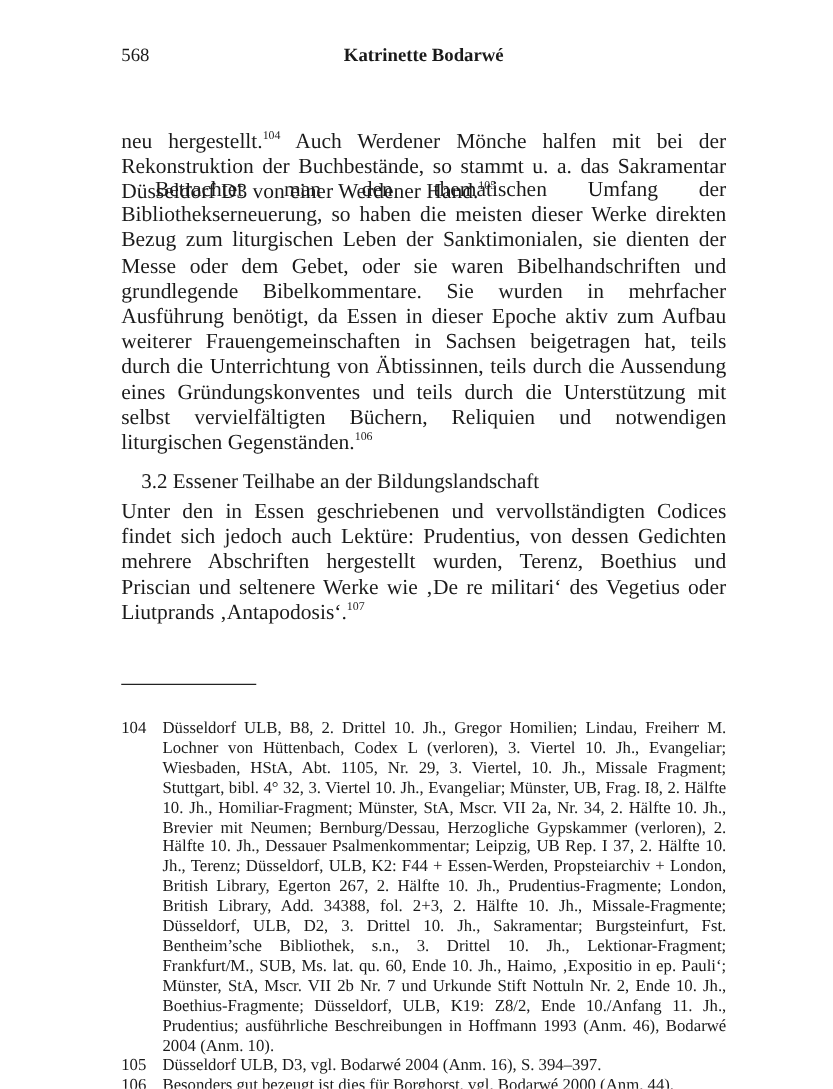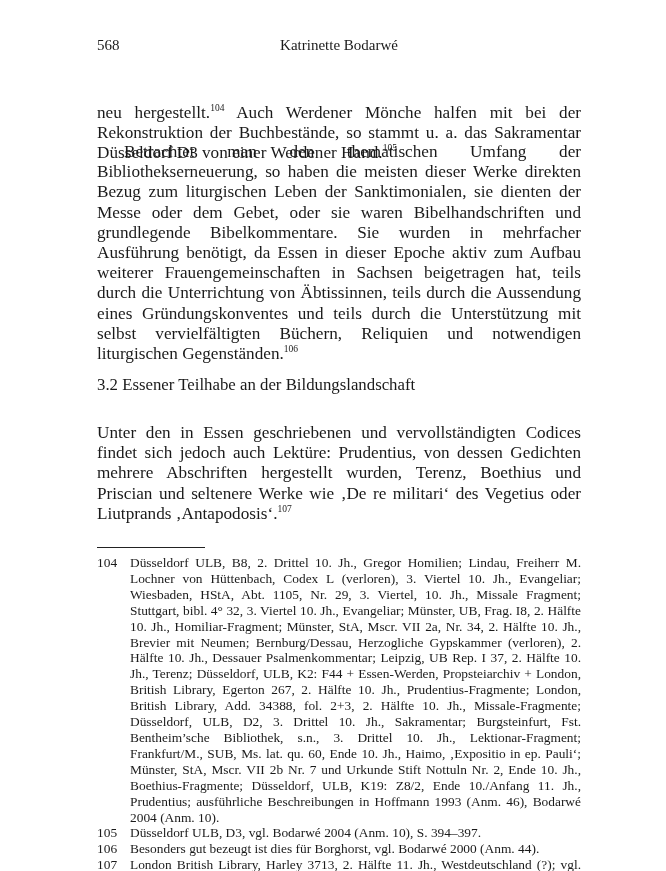--- a/index.html
+++ b/index.html
@@ -7,47 +7,47 @@
     width: 666px; height: 871px; position: relative; overflow: hidden;
     font-family: "Liberation Serif", "DejaVu Serif", serif;
     color: #1a1a1a;
   }
   .page { position: absolute; left: 97px; top: 0; width: 484px; }
   .running-head {
     position: absolute; top: 37px; left: 0; width: 484px; height: 20px;
     font-size: 15px;
   }
   .page-number { position: absolute; left: 0; top: 0; }
-  .running-title { position: absolute; left: 0; width: 484px; text-align: center; top: 0; }
+  .running-title { position: absolute; left: 0; width: 484px; text-align: center; top: 0; font-weight: bold; }
   .body-text {
     position: absolute; left: 0; width: 484px;
     font-size: 17.2px; line-height: 20.2px;
     text-align: justify;
   }
   .body-text p { margin: 0; }
   .indent { text-indent: 27px; }
   .p1 { top: 80px; margin-top: 23px; }
   .p2 { top: 142px; }
   sup { font-size: 9.5px; vertical-align: 0; position: relative; top: -7px; line-height: 0; }
   .section-heading {
-    position: absolute; top: 375px; left: 0; font-size: 16.8px;
+    position: absolute; top: 375px; left: 16px; font-size: 16.8px;
   }
-  .p3 { top: 423px; }
+  .p3 { top: 399px; }
   .footnote-rule {
     position: absolute; top: 547px; left: 0; width: 108px; height: 0;
     border-top: 1px solid #222;
   }
   .footnotes {
     position: absolute; top: 555px; left: 0; width: 484px;
     font-size: 13.4px; line-height: 15.9px;
   }
   .fn { position: relative; padding-left: 33px; text-align: justify; }
   .fn-num { position: absolute; left: 0; top: 0; }
   .fn-text { display: block; }
-  .fn-104 .fn-text { text-align: justify; }
+  .fn-104 .fn-text { text-align: justify; margin-top: 19px; }
   .fn-107 .fn-text { text-align: justify; }
 </style>
 </head>
 <body>
 
 <div class="page">
 
   <div class="running-head">
     <span class="page-number">568</span>
     <span class="running-title">Katrinette Bodarwé</span>
@@ -69,21 +69,21 @@
 
   <div class="footnote-rule"></div>
 
   <div class="footnotes">
     <div class="fn fn-104">
       <span class="fn-num">104</span>
       <span class="fn-text">Düsseldorf ULB, B8, 2. Drittel 10. Jh., Gregor Homilien; Lindau, Freiherr M. Lochner von Hüttenbach, Codex L (verloren), 3. Viertel 10. Jh., Evangeliar; Wiesbaden, HStA, Abt. 1105, Nr. 29, 3. Viertel, 10. Jh., Missale Fragment; Stuttgart, bibl. 4° 32, 3. Viertel 10. Jh., Evangeliar; Münster, UB, Frag. I8, 2. Hälfte 10. Jh., Homiliar-Fragment; Münster, StA, Mscr. VII 2a, Nr. 34, 2. Hälfte 10. Jh., Brevier mit Neumen; Bernburg/Dessau, Herzogliche Gypskammer (verloren), 2. Hälfte 10. Jh., Dessauer Psalmenkommentar; Leipzig, UB Rep. I 37, 2. Hälfte 10. Jh., Terenz; Düsseldorf, ULB, K2: F44 + Essen-Werden, Propsteiarchiv + London, British Library, Egerton 267, 2. Hälfte 10. Jh., Prudentius-Fragmente; London, British Library, Add. 34388, fol. 2+3, 2. Hälfte 10. Jh., Missale-Fragmente; Düsseldorf, ULB, D2, 3. Drittel 10. Jh., Sakramentar; Burgsteinfurt, Fst. Bentheim’sche Bibliothek, s.n., 3. Drittel 10. Jh., Lektionar-Fragment; Frankfurt/M., SUB, Ms. lat. qu. 60, Ende 10. Jh., Haimo, ‚Expositio in ep. Pauli‘; Münster, StA, Mscr. VII 2b Nr. 7 und Urkunde Stift Nottuln Nr. 2, Ende 10. Jh., Boethius-Fragmente; Düsseldorf, ULB, K19: Z8/2, Ende 10./Anfang 11. Jh., Prudentius; ausführliche Beschreibungen in Hoffmann 1993 (Anm. 46), Bodarwé 2004 (Anm. 10).</span>
     </div>
     <div class="fn">
       <span class="fn-num">105</span>
-      <span class="fn-text">Düsseldorf ULB, D3, vgl. Bodarwé 2004 (Anm. 10), S. 394–397.</span>
+      <span class="fn-text">Düsseldorf ULB, D3, vgl. Bodarwé 2004 (Anm. 16), S. 394–397.</span>
     </div>
     <div class="fn">
       <span class="fn-num">106</span>
       <span class="fn-text">Besonders gut bezeugt ist dies für Borghorst, vgl. Bodarwé 2000 (Anm. 44).</span>
     </div>
     <div class="fn fn-107">
       <span class="fn-num">107</span>
       <span class="fn-text">London British Library, Harley 3713, 2. Hälfte 11. Jh., Westdeutschland (?); vgl. Bodarwé 2004 (Anm. 10), S. 444f.</span>
     </div>
   </div>

